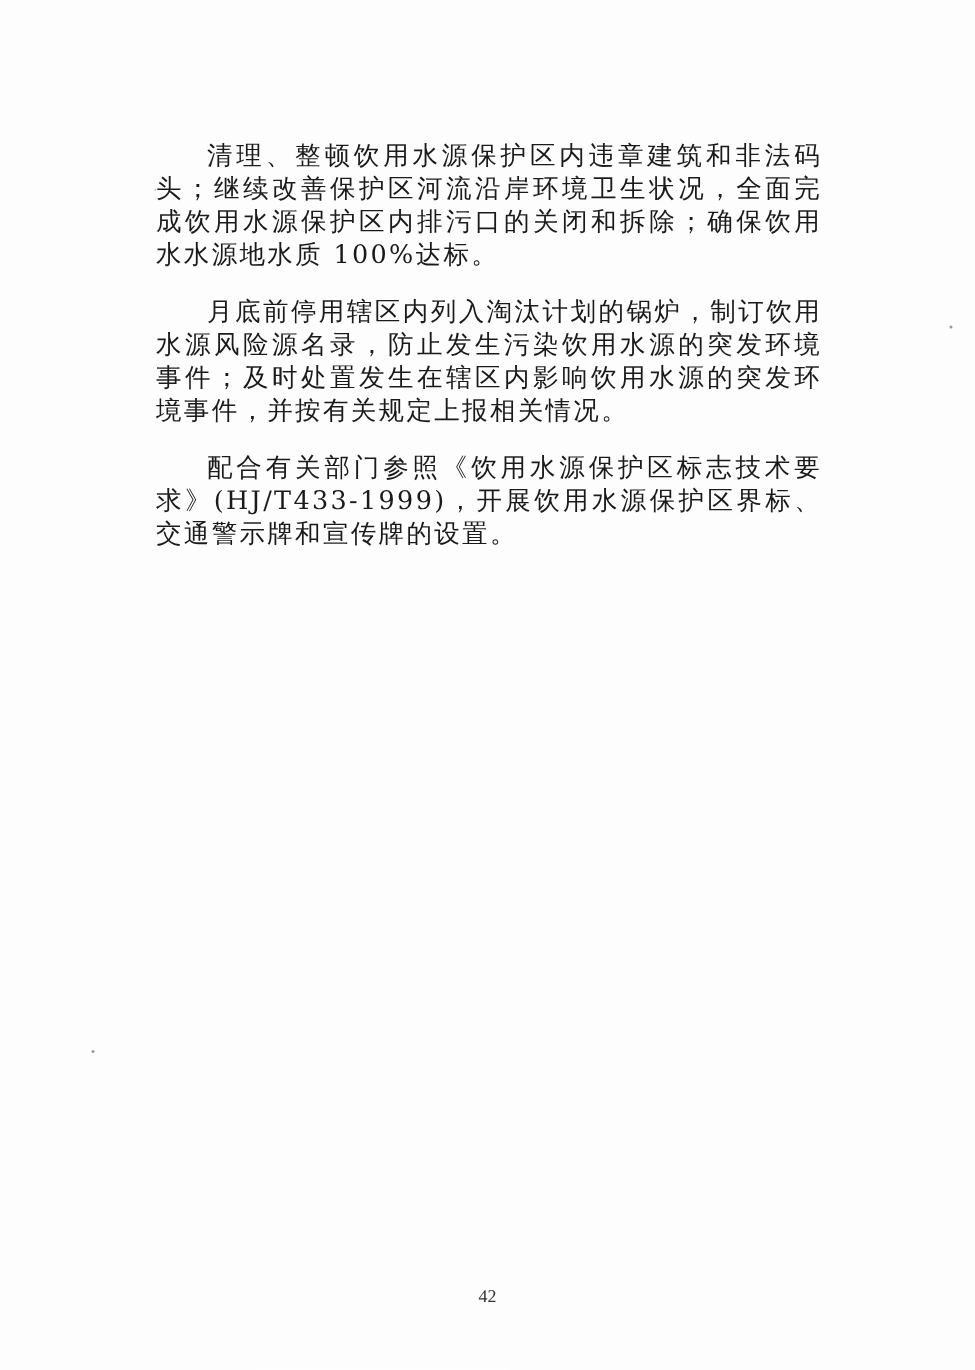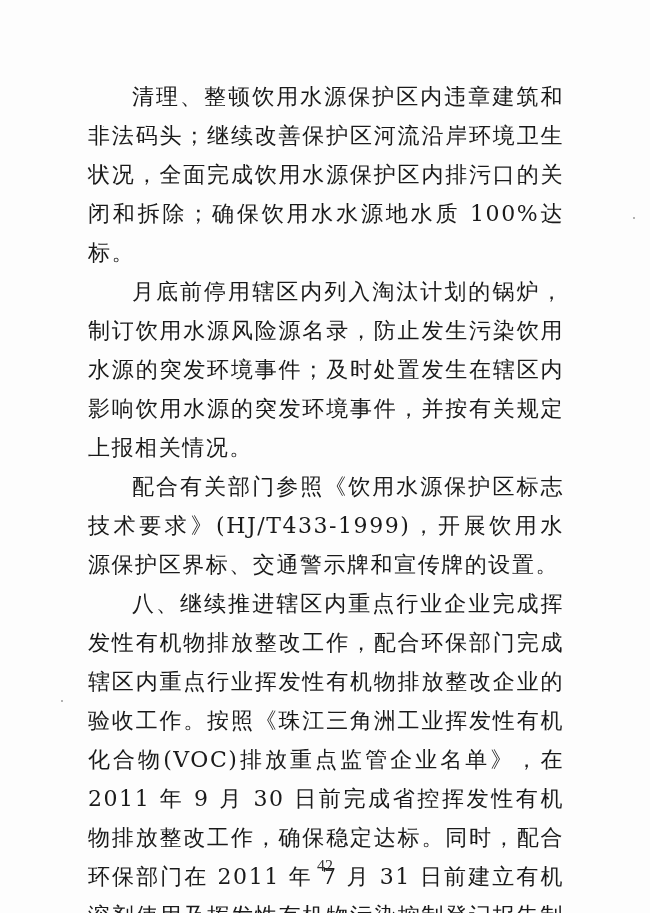--- a/index.html
+++ b/index.html
@@ -21,55 +21,54 @@
       width: 650px; height: 913px;
       background: #fdfdfd;
     }
     .body-text {
       position: absolute;
       left: 88px;
       top: 77px;
       width: 476px;
     }
     .para {
-      margin: 0;
-      font-size: 22px;
-      line-height: 39px;
+      margin: 16px;
+      font-size: 17px;
+      line-height: 22px;
       letter-spacing: 1.55px;
       text-indent: 2em;
       text-align: justify;
       text-justify: inter-character;
       word-break: break-all;
     }
     .page-number {
       position: absolute;
       left: 0;
       width: 650px;
       top: 857px;
       text-align: center;
       font-family: "Liberation Serif", serif;
-      font-size: 16px;
+      font-size: 12px;
       color: #333;
     }
     .speck {
       position: absolute;
       width: 2px; height: 2px;
       background: #999;
       border-radius: 1px;
     }
   </style>
 </head>
 <body>
 
 <div class="page">
   <div class="body-text">
     <p class="para">清理、整顿饮用水源保护区内违章建筑和非法码头；继续改善保护区河流沿岸环境卫生状况，全面完成饮用水源保护区内排污口的关闭和拆除；确保饮用水水源地水质 100%达标。</p>
     <p class="para">月底前停用辖区内列入淘汰计划的锅炉，制订饮用水源风险源名录，防止发生污染饮用水源的突发环境事件；及时处置发生在辖区内影响饮用水源的突发环境事件，并按有关规定上报相关情况。</p>
     <p class="para">配合有关部门参照《饮用水源保护区标志技术要求》(HJ/T433-1999)，开展饮用水源保护区界标、交通警示牌和宣传牌的设置。</p>
-    <p class="para">八、继续推进辖区内重点行业企业完成挥发性有机物排放整改工作，配合环保部门完成辖区内重点行业挥发性有机物排放整改企业的验收工作。按照《珠江三角洲工业挥发性有机化合物(VOC)排放重点监管企业名单》，在 2011 年 9 月 30 日前完成省控挥发性有机物排放整改工作，确保稳定达标。同时，配合环保部门在 2011 年 7 月 31 日前建立有机溶剂使用及挥发性有机物污染控制登记报告制度。</p>
   </div>
 
   <div class="page-number">42</div>
 
   <div class="speck" style="left:633px; top:217px;"></div>
   <div class="speck" style="left:61px; top:700px;"></div>
   <div class="speck" style="left:103px; top:126px; width:1px; height:1px;"></div>
 </div>
 
 </body></html>

